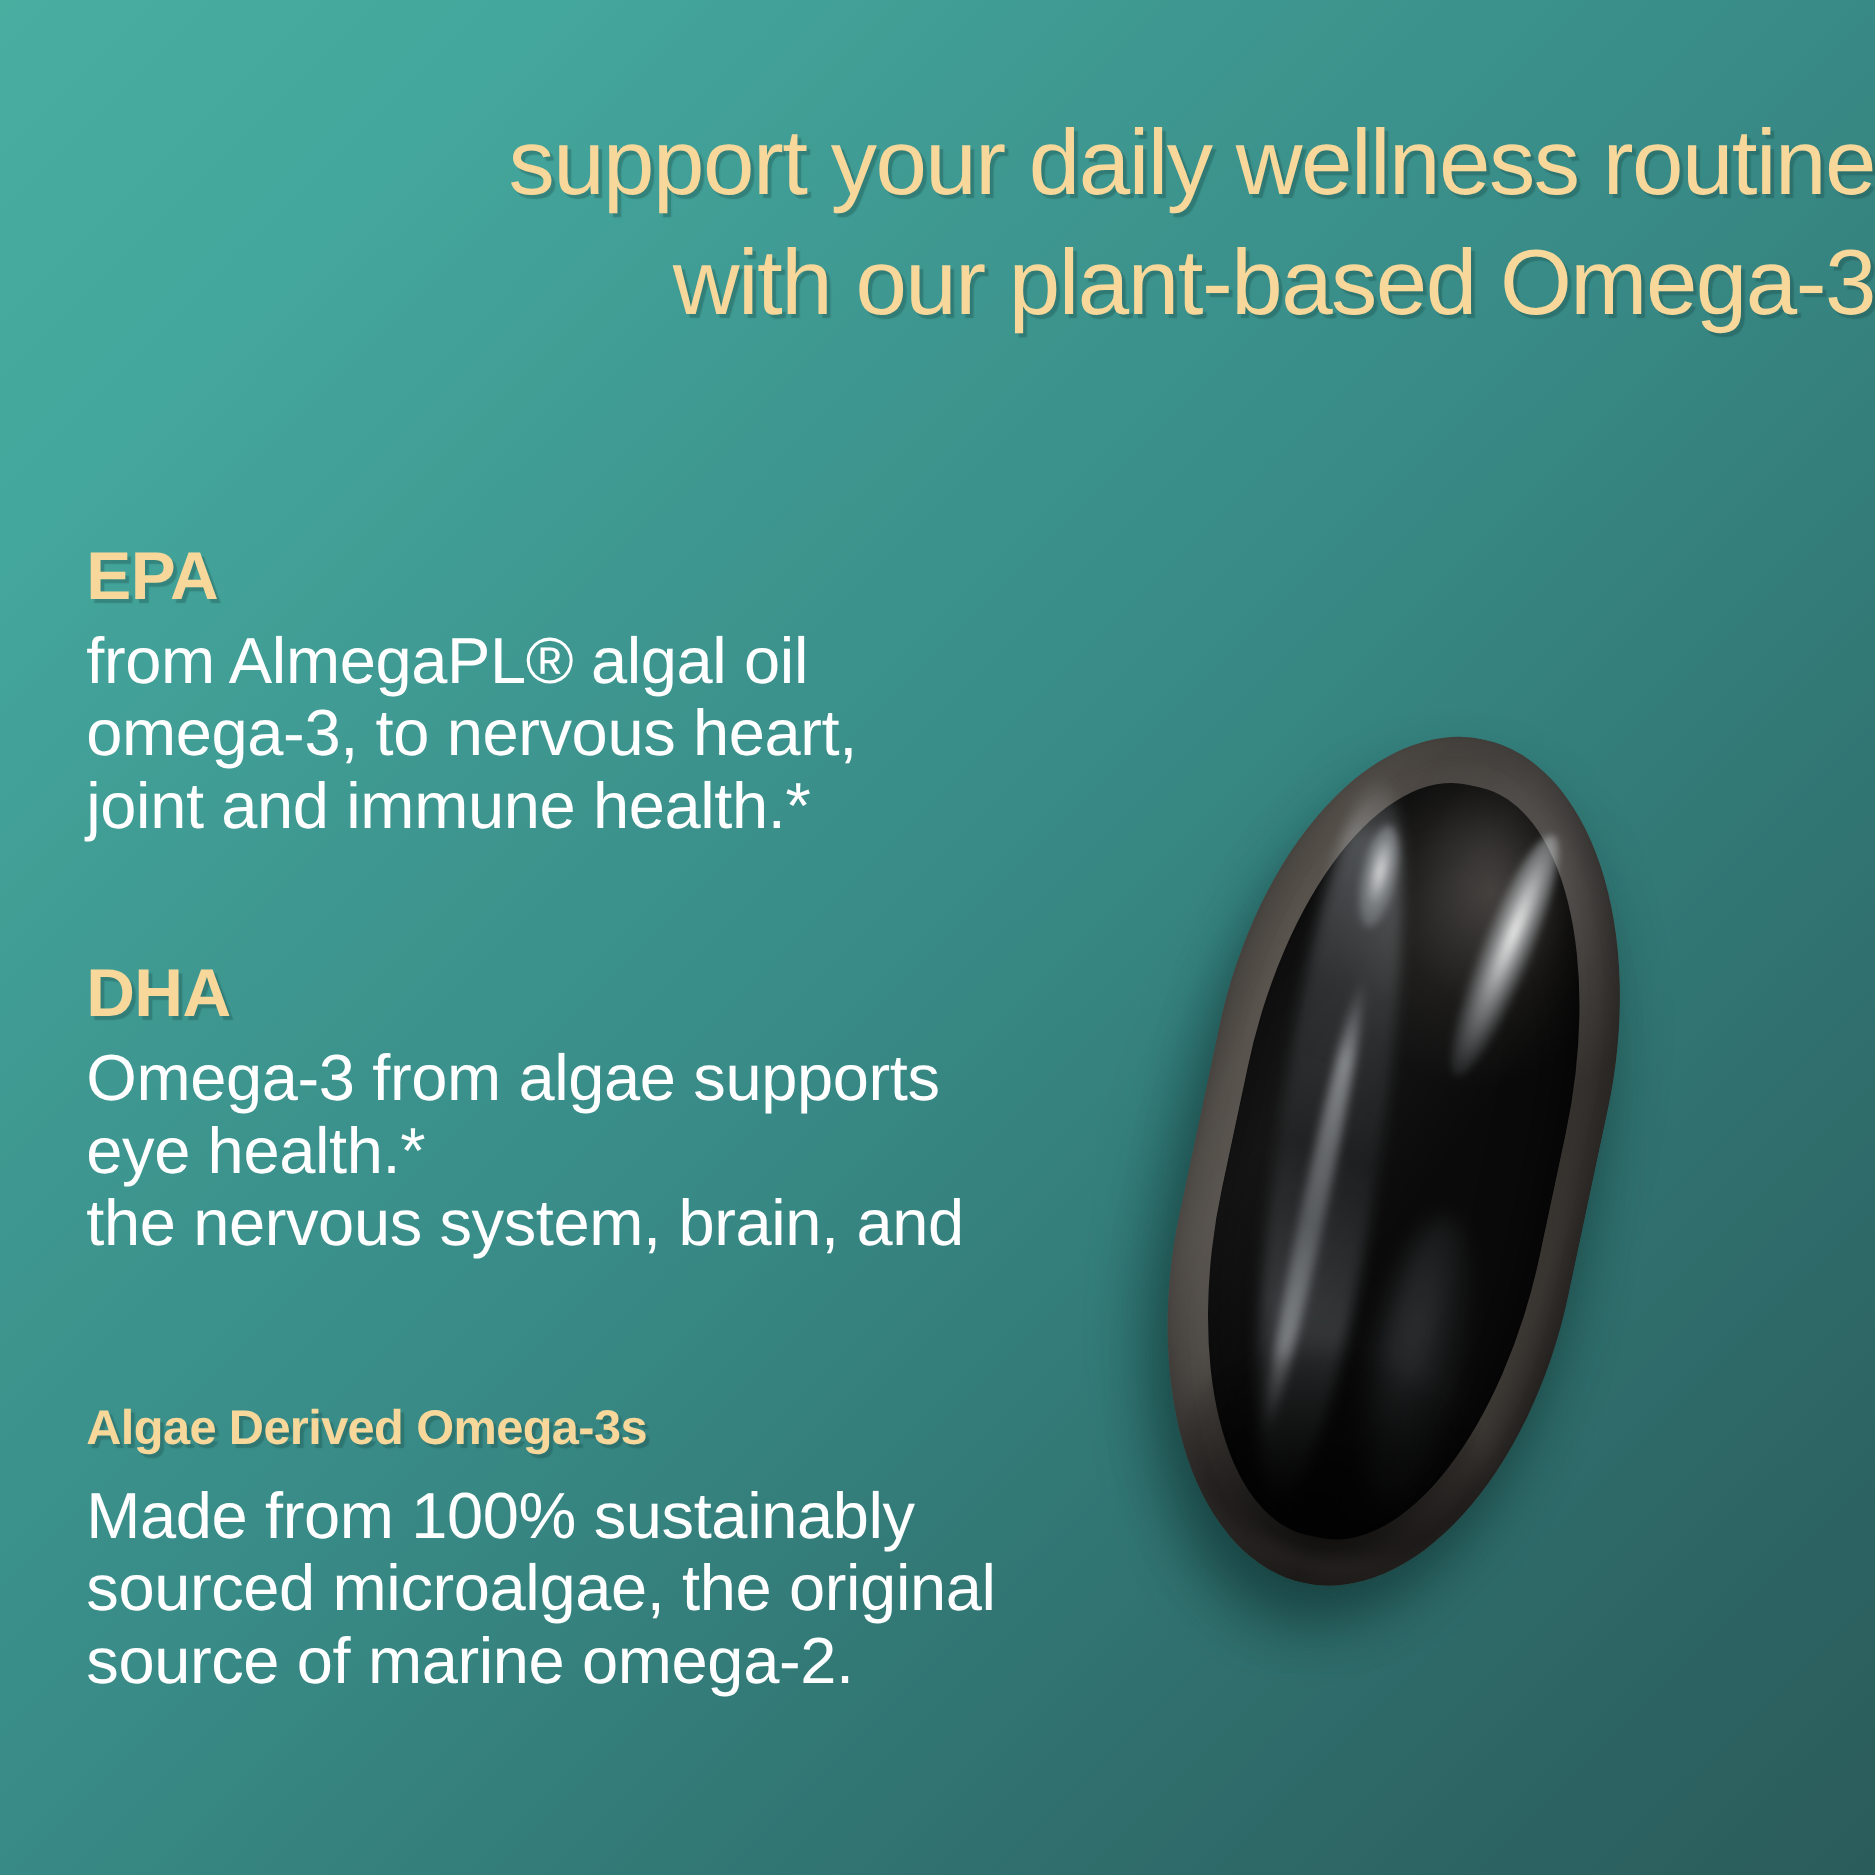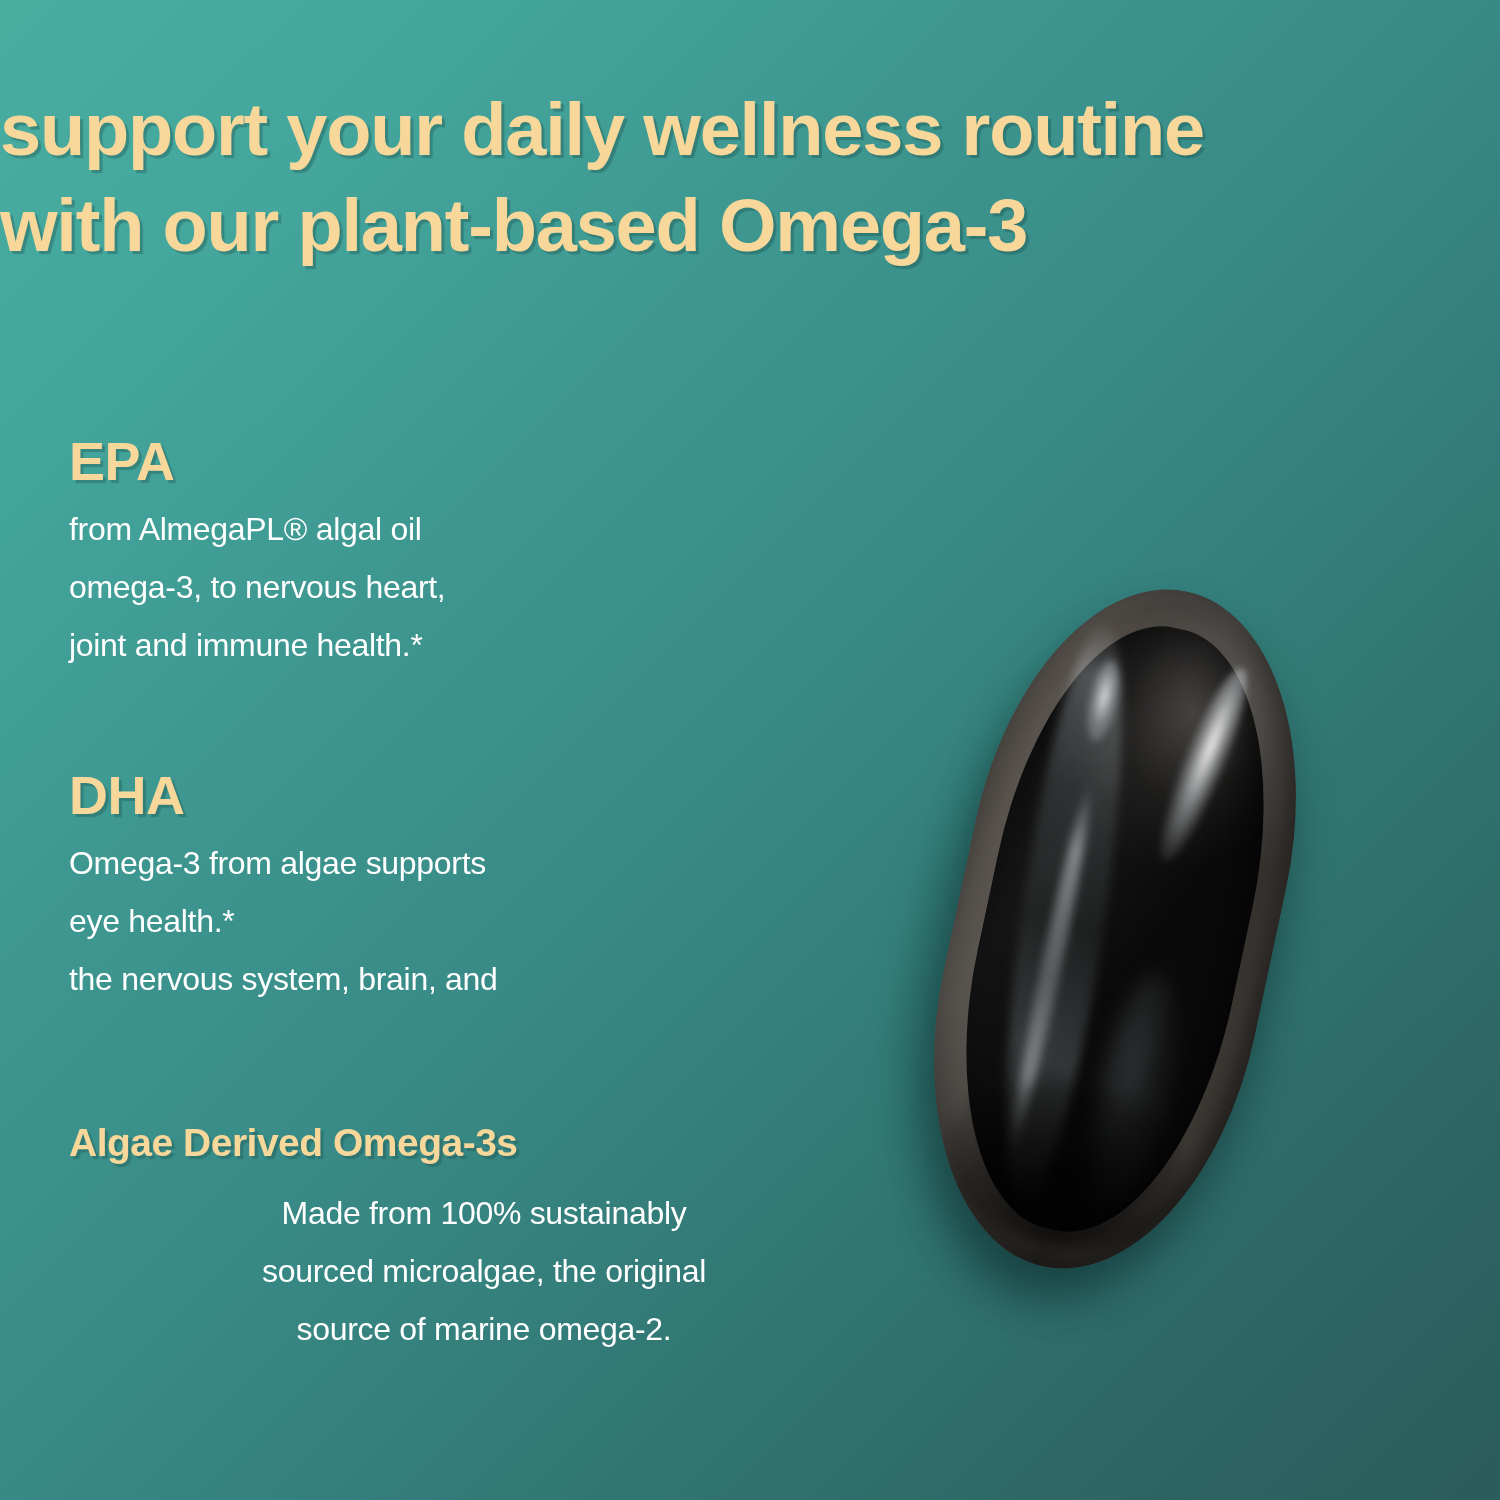--- a/index.html
+++ b/index.html
@@ -27,24 +27,24 @@
         #2a5c5b 100%);
     overflow: hidden;
   }
 
   
   .headline {
     position: absolute;
     left: 0;
     top: 82px;
     width: 1500px;
-    text-align: left;
+    text-align: right;
     color: #f7d79a;
     font-family: "Liberation Sans", sans-serif;
-    font-weight: bold;
+    font-weight: normal;
     font-size: 74px;
     line-height: 96px;
     letter-spacing: -1.2px;
     text-shadow: 3px 3px 1px rgba(25, 70, 68, 0.33);
   }
   .headline .hl-line {
     display: block;
     white-space: nowrap;
   }
 
@@ -68,34 +68,34 @@
     text-shadow: 3px 3px 1px rgba(25, 70, 68, 0.32);
     margin: 0 0 10px 0;
   }
   .feature-title.size-sm { font-size: 54px; line-height: 58px; }
   .feature-title.size-lg { font-size: 39px; line-height: 62px; }
 
   .feature-body {
     color: #ffffff;
     font-family: "Liberation Sans", sans-serif;
     font-weight: normal;
-    font-size: 32px;
+    font-size: 52px;
     line-height: 58px;
     letter-spacing: -0.3px;
     margin: 0;
   }
   .feature-body .bl {
     display: block;
     white-space: nowrap;
   }
 
   
   .feature.f-epa   { margin-bottom: 92px; }
   .feature.f-dha   { margin-bottom: 104px; }
-  .feature.f-algae .feature-body { margin-top: 4px; text-align: center; }
+  .feature.f-algae .feature-body { margin-top: 4px; }
 
   
   #capsule-stage {
     position: absolute;
     left: 900px;
     top: 540px;
     width: 500px;
     height: 790px;
   }
   .cap-shadow {

